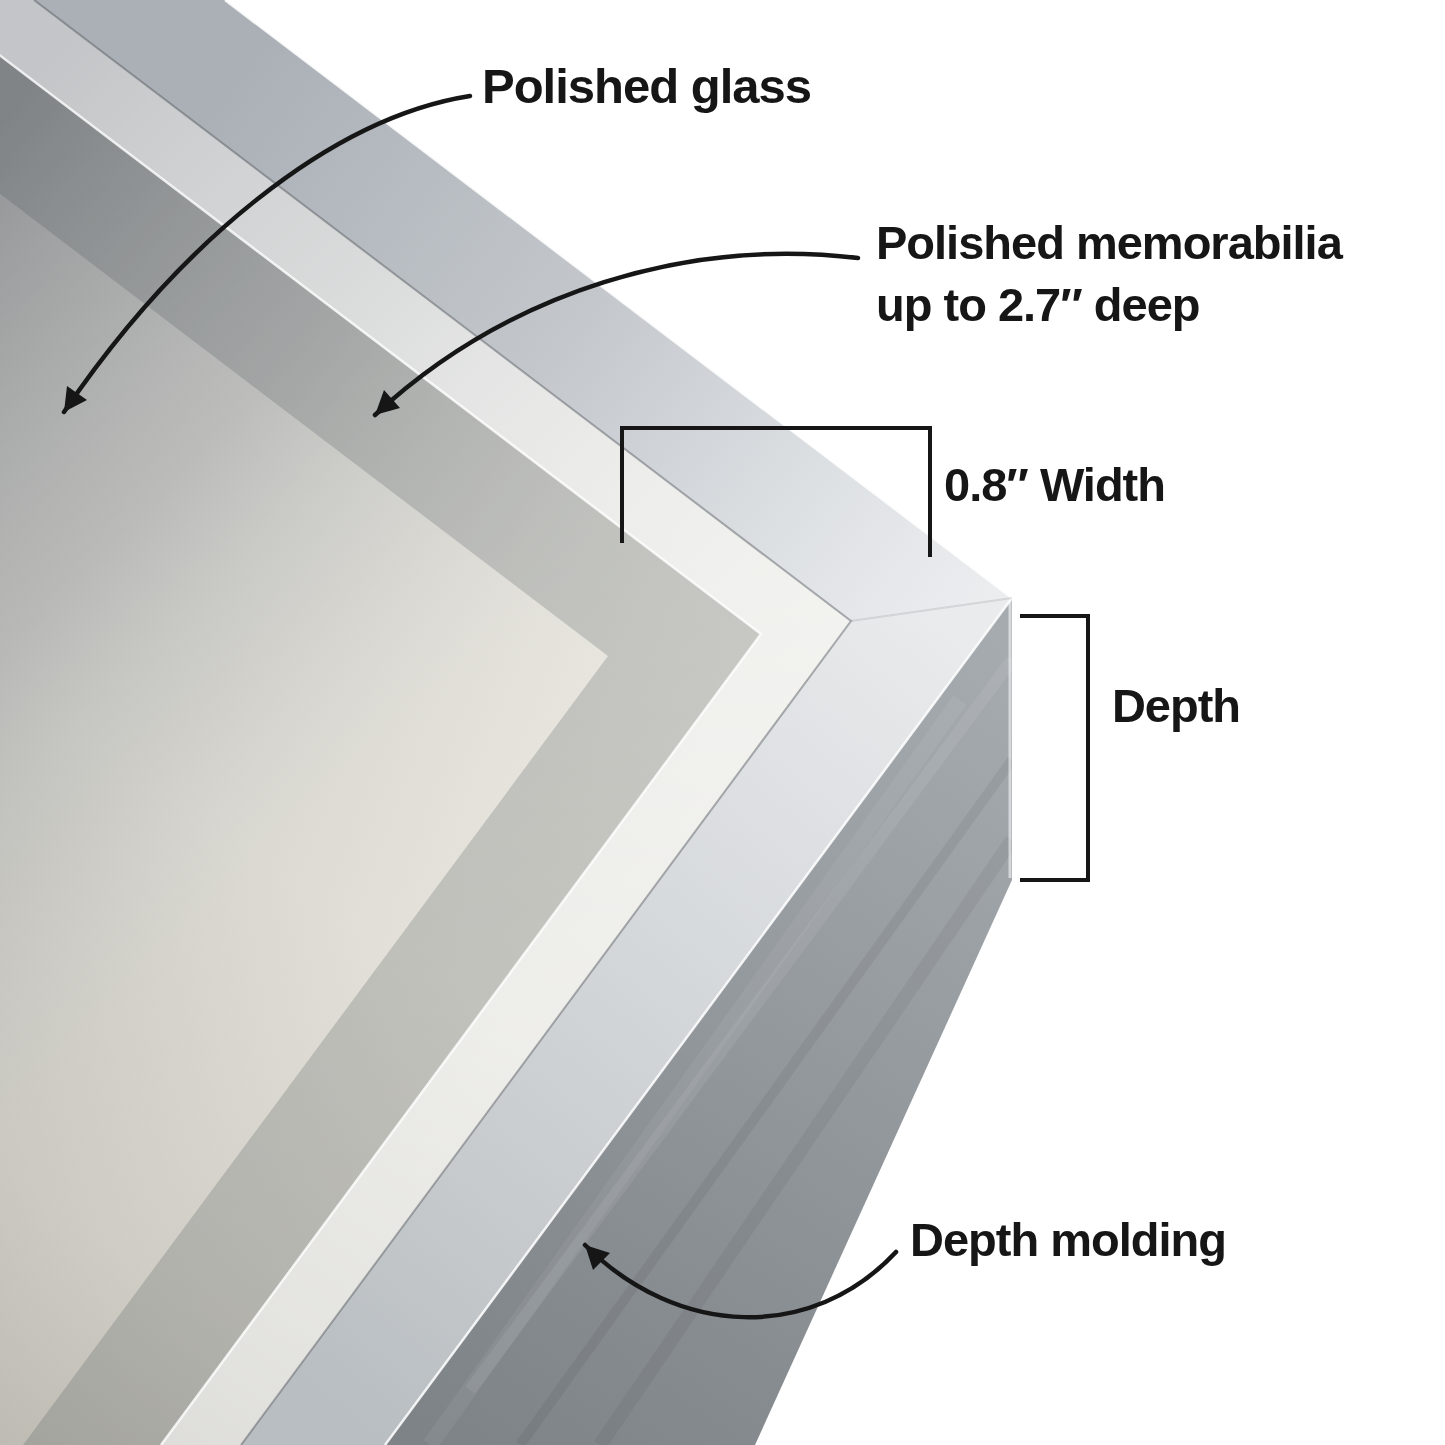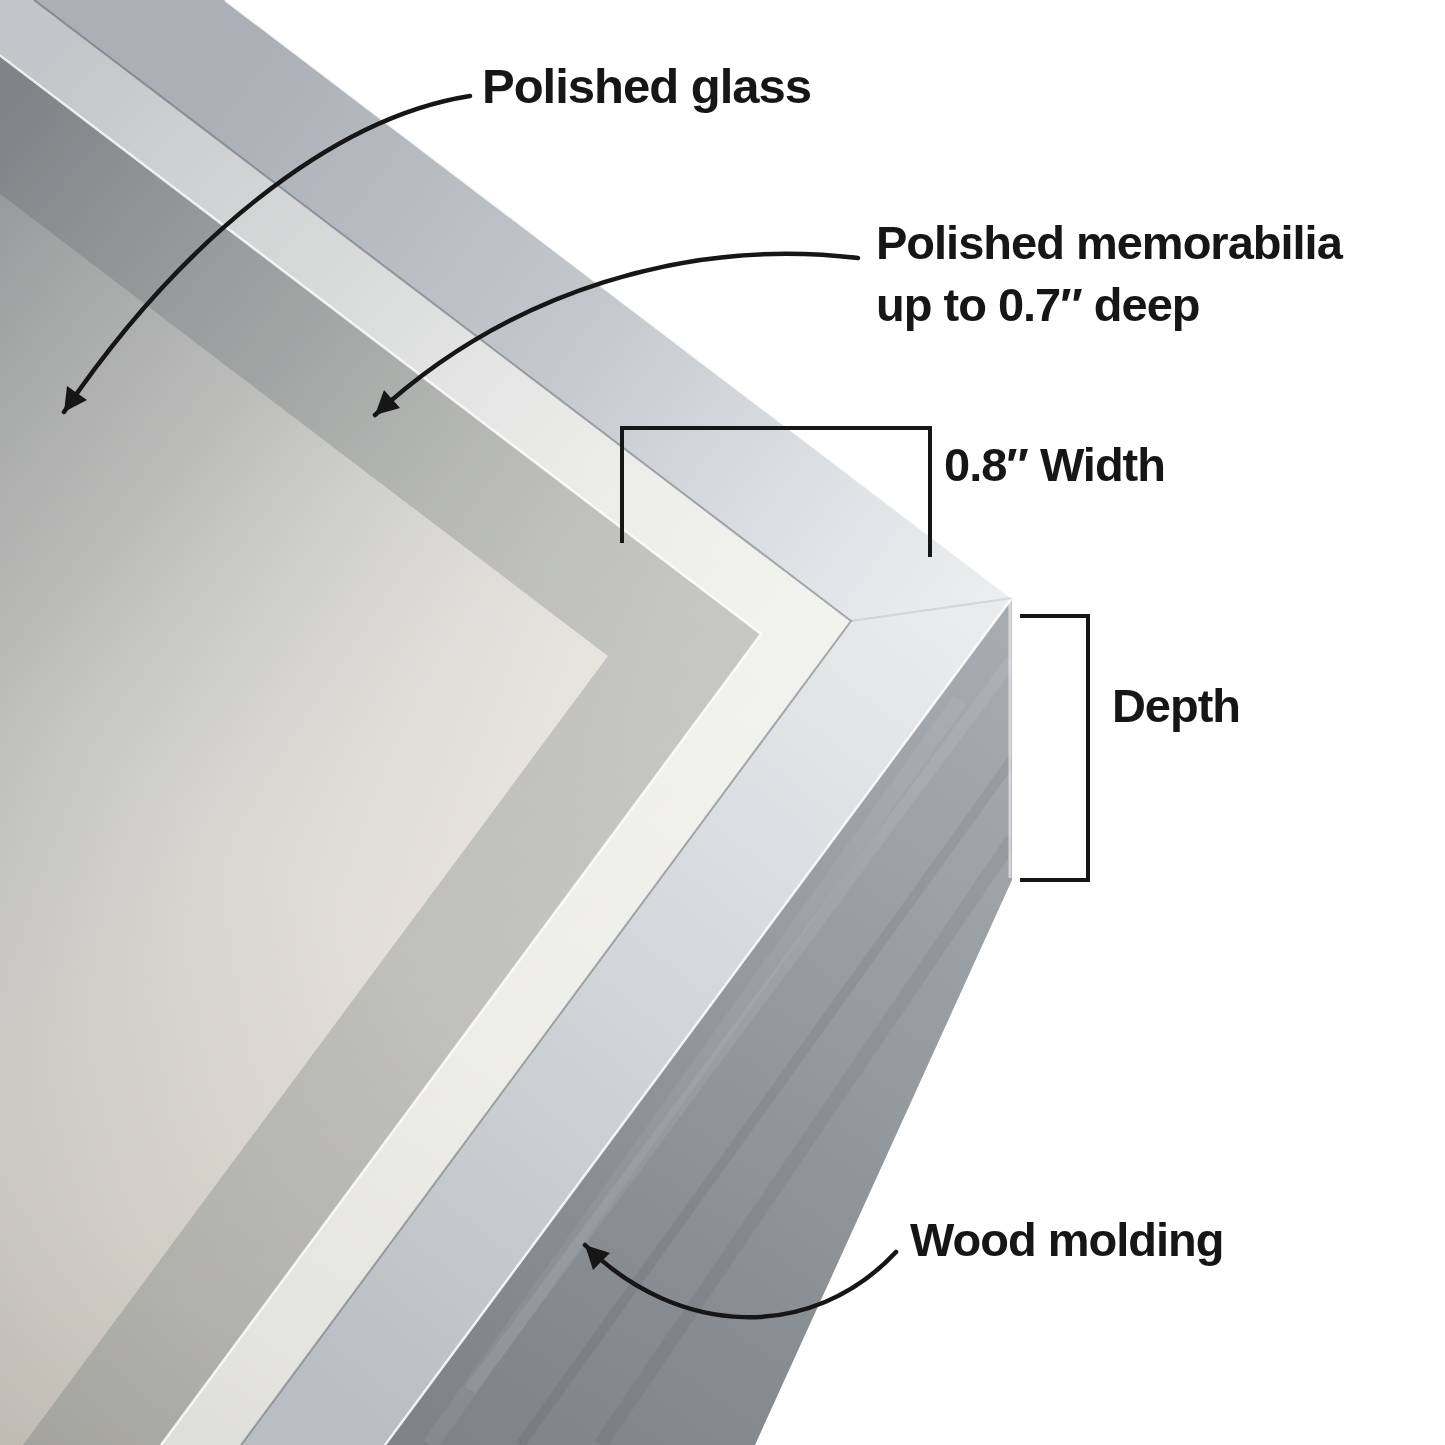--- a/index.html
+++ b/index.html
@@ -9,21 +9,21 @@
     font-family:"Liberation Sans",sans-serif;
     text-decoration:underline;
   }
   .illustration{position:absolute;left:0;top:0;width:1445px;height:1445px;}
   .callout{
     position:absolute;color:var(--annotation-ink,#161616);
     font-weight:700;letter-spacing:-1px;white-space:nowrap;
   }
   .co-polished{left:482px;top:60px;font-size:49px;line-height:1.1;}
   .co-memo{left:876px;top:212px;font-size:47px;line-height:1.32;}
-  .co-width{left:944px;top:439px;font-size:47px;line-height:1.1;}
+  .co-width{left:944px;top:459px;font-size:47px;line-height:1.1;}
   .co-depth{left:1096px;top:674px;width:160px;font-size:47px;line-height:1.38;text-align:center;}
   .co-wood{left:910px;top:1214px;font-size:47px;line-height:1.1;}
   .ann-line{fill:none;stroke:var(--annotation-ink,#161616);stroke-width:4.5;stroke-linecap:round;}
   .bracket{fill:none;stroke:var(--annotation-ink,#161616);stroke-width:4;stroke-linecap:butt;stroke-linejoin:miter;}
   .arrowhead{fill:var(--annotation-ink,#161616);stroke:none;}
 </style>
 </head>
 <body>
 
 <div class="stage">
@@ -104,24 +104,24 @@
     </g>
 
     <path class="bracket" d="M 622 543 L 622 428 L 930 428 L 930 557"></path>
     <path class="bracket" d="M 1020 616 L 1088 616 L 1088 880 L 1020 880"></path>
   </svg>
 
   <div class="callout co-polished">Polished glass</div>
 
   <div class="callout co-memo">
     <div>Polished memorabilia</div>
-    <div>up to 0.7″ deep</div>
+    <div>up to 2.7″ deep</div>
   </div>
 
   <div class="callout co-width">0.8″ Width</div>
 
   <div class="callout co-depth">
     <div>Depth</div>
   </div>
 
-  <div class="callout co-wood">Wood molding</div>
+  <div class="callout co-wood">Depth molding</div>
 
 </div>
 
 </body></html>

